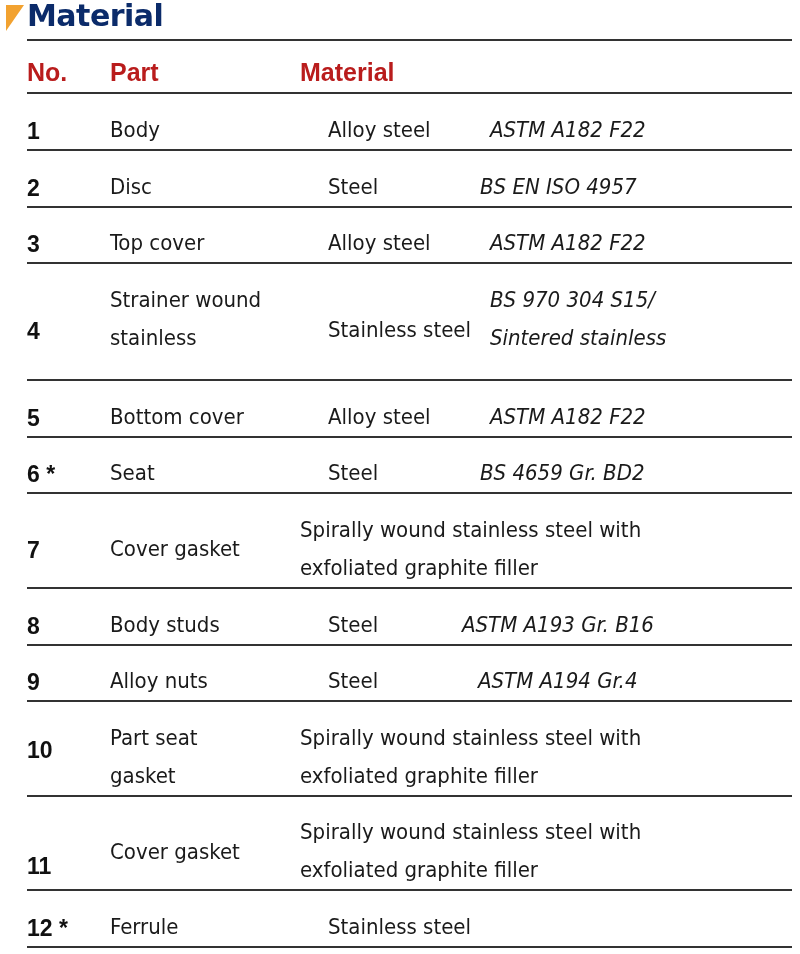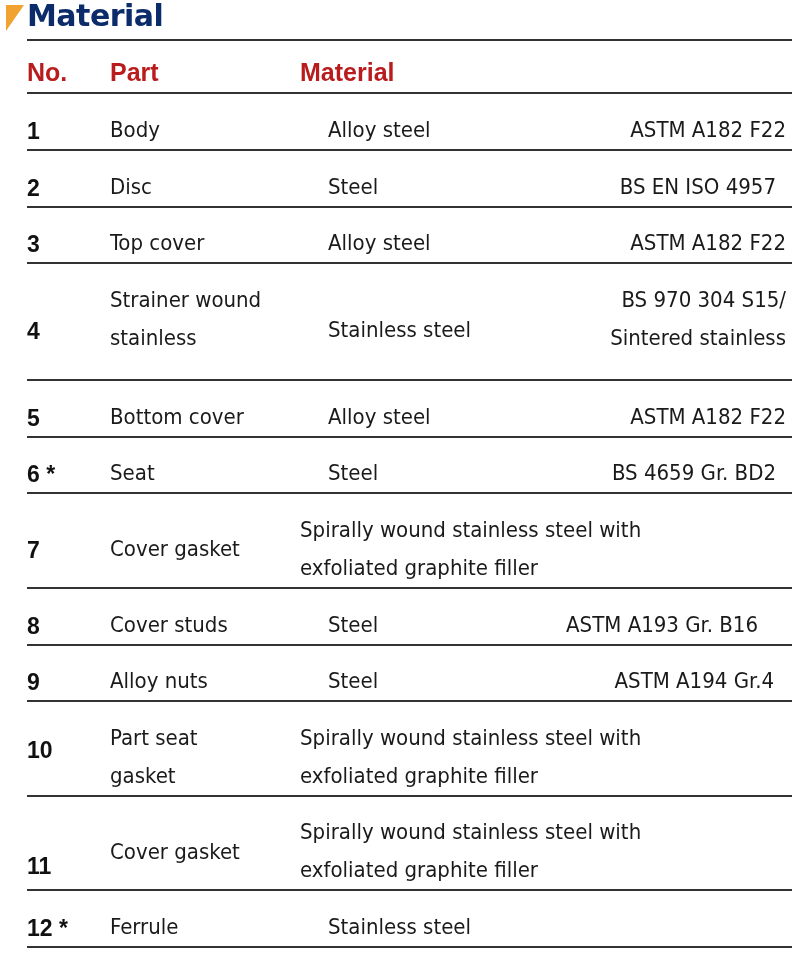--- a/index.html
+++ b/index.html
@@ -7,21 +7,21 @@
   .title-wrap { position:absolute; left:0; top:0; height:40px; width:800px; }
   .tri { position:absolute; left:6px; top:5px; width:0; height:0; border-top:26px solid #f2a230; border-right:18px solid transparent; }
   .title { position:absolute; left:27px; top:-2px; font-family:"DejaVu Sans", sans-serif; font-weight:bold; font-size:30px; color:#0b2b6a; letter-spacing:-0.5px; }
   .hline { position:absolute; left:27px; width:765px; height:2px; background:#333; }
   .hdr { position:absolute; top:58px; font-weight:bold; font-size:25px; color:#b91c1c; }
   .row { position:absolute; left:0; width:800px; }
   .no { position:absolute; left:27px; font-weight:bold; font-size:23px; font-family:"Liberation Sans", sans-serif; }
   .part, .mat, .spec, .wide { position:absolute; font-family:"DejaVu Sans Condensed","DejaVu Sans", sans-serif; font-size:22px; color:#1a1a1a; line-height:38px; white-space:nowrap; }
   .part { left:110px; }
   .mat { left:300px;margin-left:28px; }
-  .spec { left:490px; width:296px; text-align:right; }
+  .spec { left:490px; width:296px; text-align:left;font-style:italic; }
   .wide { left:300px; }
 </style>
 </head>
 <body>
 
 <div class="title-wrap">
   <div class="tri"></div>
   <div class="title">Material</div>
 </div>
 
@@ -87,21 +87,21 @@
 <div class="row" style="top:511px">
   <div class="no" style="top:26px">7</div>
   <div class="part" style="top:19px">Cover gasket</div>
   <div class="wide" style="top:0">Spirally wound stainless steel with</div>
   <div class="wide" style="top:38px">exfoliated graphite filler</div>
 </div>
 <div class="hline" style="top:587px"></div>
 
 <div class="row" style="top:606px">
   <div class="no" style="top:7px">8</div>
-  <div class="part">Cover studs</div>
+  <div class="part">Body studs</div>
   <div class="mat">Steel</div>
   <div class="spec" style="left:462px">ASTM A193 Gr. B16</div>
 </div>
 <div class="hline" style="top:644px"></div>
 
 <div class="row" style="top:662px">
   <div class="no" style="top:7px">9</div>
   <div class="part">Alloy nuts</div>
   <div class="mat">Steel</div>
   <div class="spec" style="left:478px">ASTM A194 Gr.4</div>

